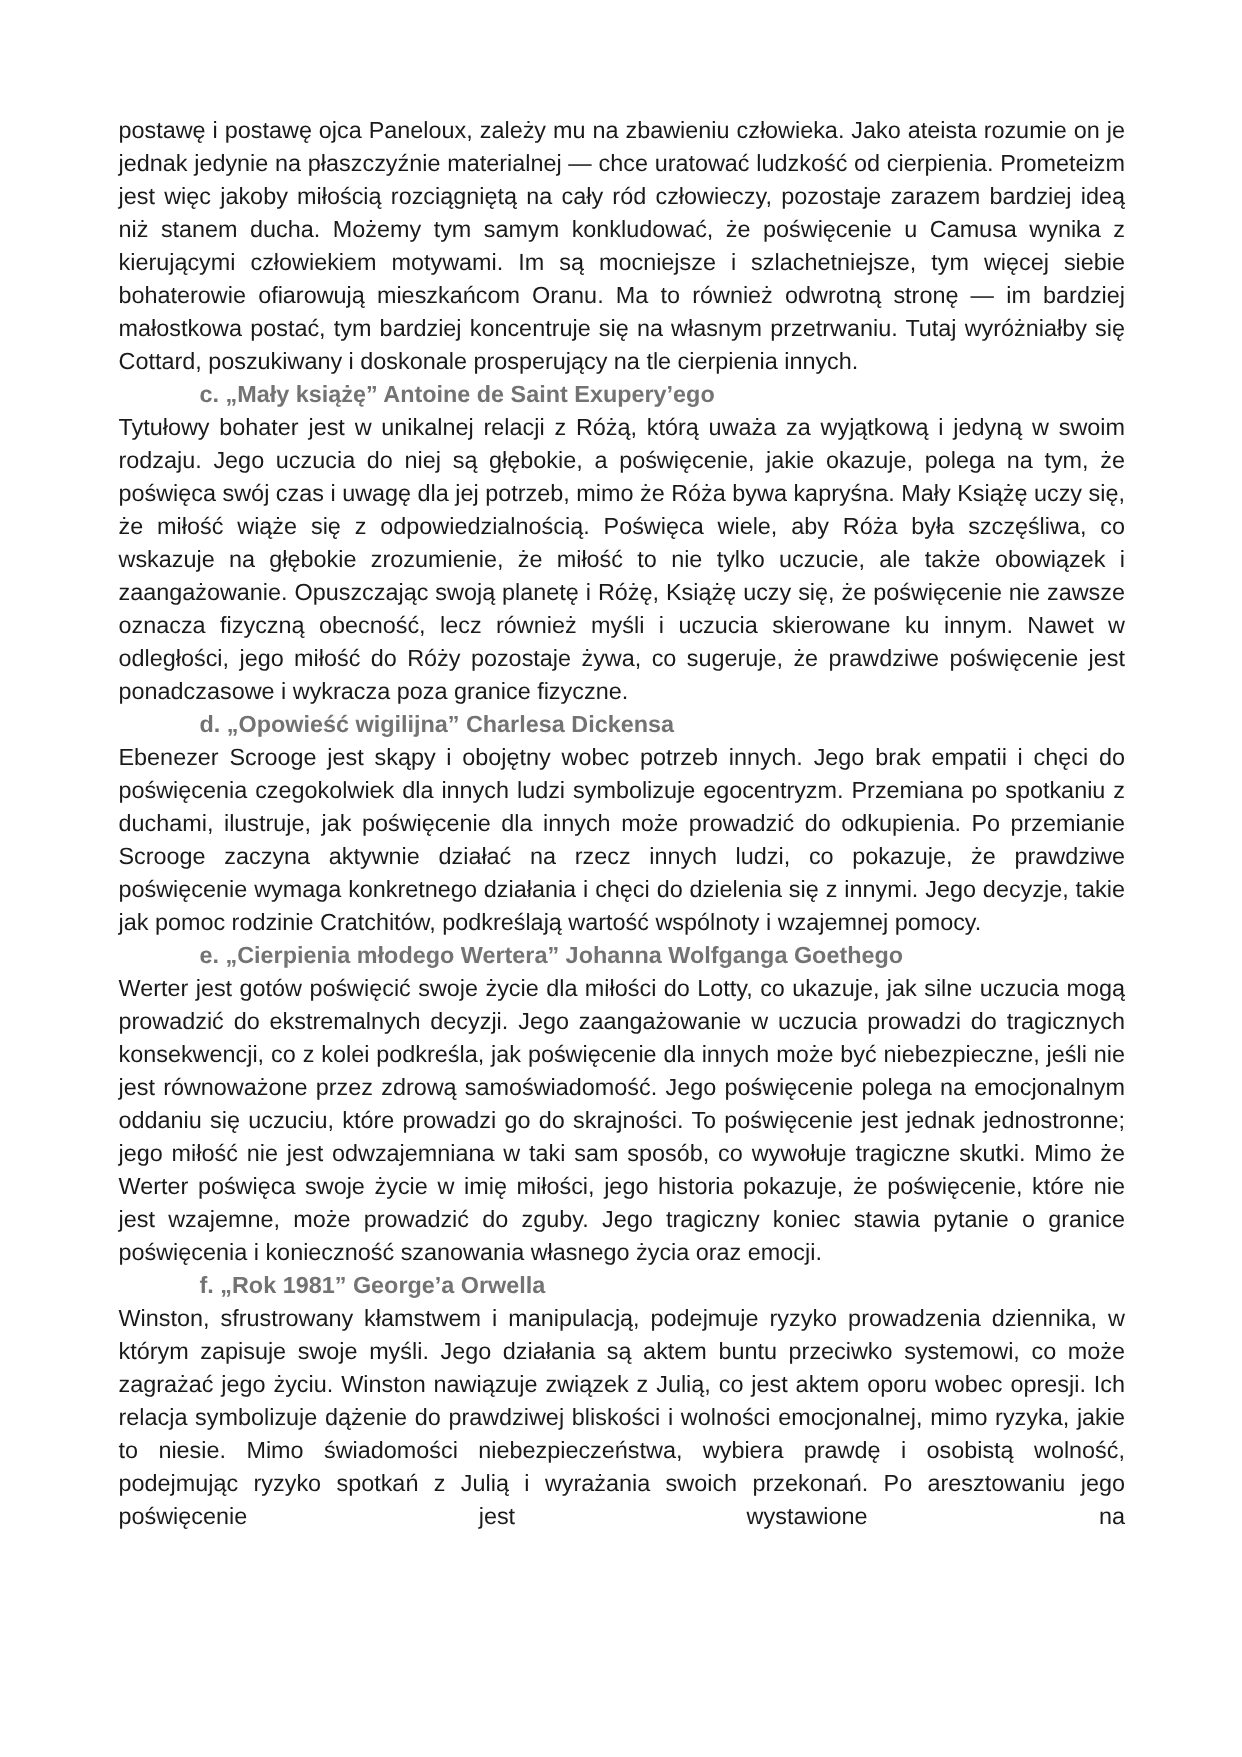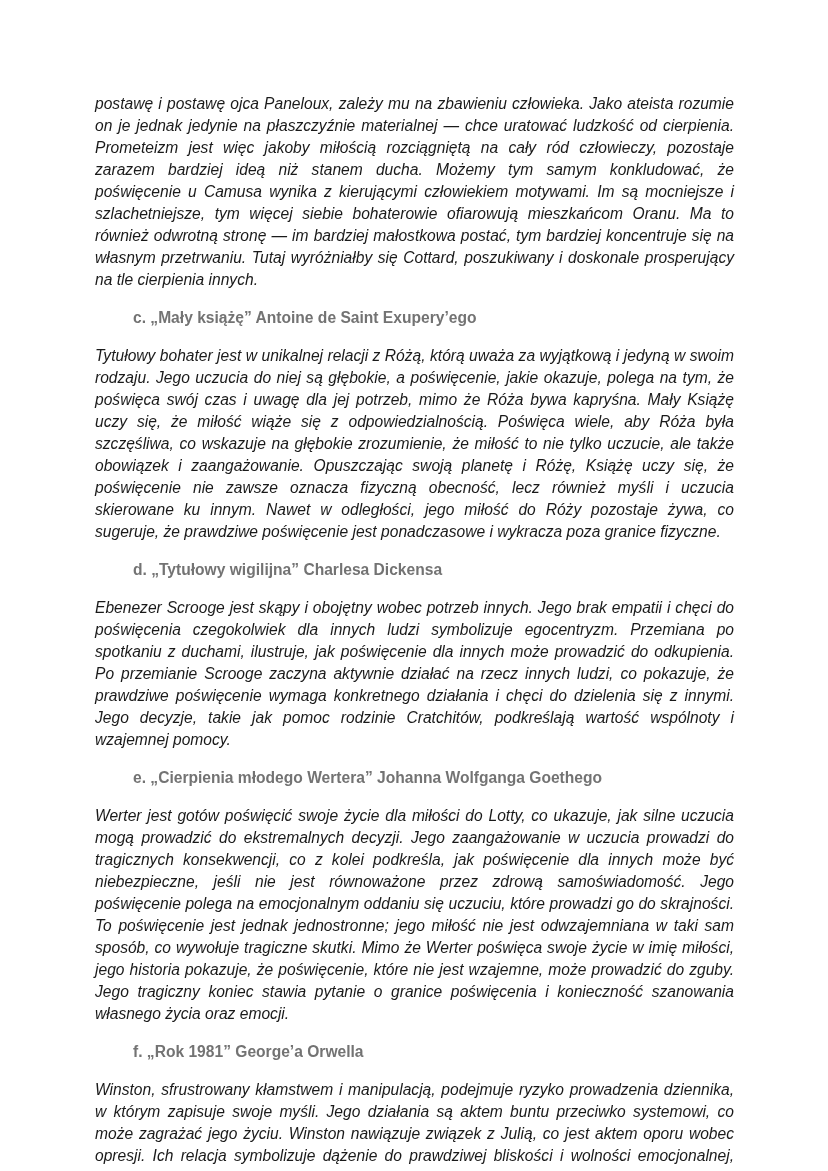--- a/index.html
+++ b/index.html
@@ -17,44 +17,43 @@
       position: absolute;
       left: 79px;
       top: 77px;
       width: 671px;
       font-family: "Liberation Sans", sans-serif;
       font-size: 15.6px;
       line-height: 22px;
       color: #1a1a1a;
     }
     .para {
-      margin: 16px;
+      margin: 0;
       text-align: justify;
       text-align-last: left;
-      font-style: italic;
     }
     .heading {
       margin: 0;
       padding-left: 54px;
       color: #737373;
       font-weight: bold;
       font-size: 15.6px;
       line-height: 22px;
     }
   </style>
 </head>
 <body>
 
 <div class="page">
   <p class="para">postawę i postawę ojca Paneloux, zależy mu na zbawieniu człowieka. Jako ateista rozumie on je jednak jedynie na płaszczyźnie materialnej — chce uratować ludzkość od cierpienia. Prometeizm jest więc jakoby miłością rozciągniętą na cały ród człowieczy, pozostaje zarazem bardziej ideą niż stanem ducha. Możemy tym samym konkludować, że poświęcenie u Camusa wynika z kierującymi człowiekiem motywami. Im są mocniejsze i szlachetniejsze, tym więcej siebie bohaterowie ofiarowują mieszkańcom Oranu. Ma to również odwrotną stronę — im bardziej małostkowa postać, tym bardziej koncentruje się na własnym przetrwaniu. Tutaj wyróżniałby się Cottard, poszukiwany i doskonale prosperujący na tle cierpienia innych.</p>
 
   <h3 class="heading">c. „Mały książę” Antoine de Saint Exupery’ego</h3>
   <p class="para">Tytułowy bohater jest w unikalnej relacji z Różą, którą uważa za wyjątkową i jedyną w swoim rodzaju. Jego uczucia do niej są głębokie, a poświęcenie, jakie okazuje, polega na tym, że poświęca swój czas i uwagę dla jej potrzeb, mimo że Róża bywa kapryśna. Mały Książę uczy się, że miłość wiąże się z odpowiedzialnością. Poświęca wiele, aby Róża była szczęśliwa, co wskazuje na głębokie zrozumienie, że miłość to nie tylko uczucie, ale także obowiązek i zaangażowanie. Opuszczając swoją planetę i Różę, Książę uczy się, że poświęcenie nie zawsze oznacza fizyczną obecność, lecz również myśli i uczucia skierowane ku innym. Nawet w odległości, jego miłość do Róży pozostaje żywa, co sugeruje, że prawdziwe poświęcenie jest ponadczasowe i wykracza poza granice fizyczne.</p>
 
-  <h3 class="heading">d. „Tytułowy wigilijna” Charlesa Dickensa</h3>
+  <h3 class="heading">d. „Opowieść wigilijna” Charlesa Dickensa</h3>
   <p class="para">Ebenezer Scrooge jest skąpy i obojętny wobec potrzeb innych. Jego brak empatii i chęci do poświęcenia czegokolwiek dla innych ludzi symbolizuje egocentryzm. Przemiana po spotkaniu z duchami, ilustruje, jak poświęcenie dla innych może prowadzić do odkupienia. Po przemianie Scrooge zaczyna aktywnie działać na rzecz innych ludzi, co pokazuje, że prawdziwe poświęcenie wymaga konkretnego działania i chęci do dzielenia się z innymi. Jego decyzje, takie jak pomoc rodzinie Cratchitów, podkreślają wartość wspólnoty i wzajemnej pomocy.</p>
 
   <h3 class="heading">e. „Cierpienia młodego Wertera” Johanna Wolfganga Goethego</h3>
   <p class="para">Werter jest gotów poświęcić swoje życie dla miłości do Lotty, co ukazuje, jak silne uczucia mogą prowadzić do ekstremalnych decyzji. Jego zaangażowanie w uczucia prowadzi do tragicznych konsekwencji, co z kolei podkreśla, jak poświęcenie dla innych może być niebezpieczne, jeśli nie jest równoważone przez zdrową samoświadomość. Jego poświęcenie polega na emocjonalnym oddaniu się uczuciu, które prowadzi go do skrajności. To poświęcenie jest jednak jednostronne; jego miłość nie jest odwzajemniana w taki sam sposób, co wywołuje tragiczne skutki. Mimo że Werter poświęca swoje życie w imię miłości, jego historia pokazuje, że poświęcenie, które nie jest wzajemne, może prowadzić do zguby. Jego tragiczny koniec stawia pytanie o granice poświęcenia i konieczność szanowania własnego życia oraz emocji.</p>
 
   <h3 class="heading">f. „Rok 1981” George’a Orwella</h3>
   <p class="para" style="text-align-last: justify;">Winston, sfrustrowany kłamstwem i manipulacją, podejmuje ryzyko prowadzenia dziennika, w którym zapisuje swoje myśli. Jego działania są aktem buntu przeciwko systemowi, co może zagrażać jego życiu. Winston nawiązuje związek z Julią, co jest aktem oporu wobec opresji. Ich relacja symbolizuje dążenie do prawdziwej bliskości i wolności emocjonalnej, mimo ryzyka, jakie to niesie. Mimo świadomości niebezpieczeństwa, wybiera prawdę i osobistą wolność, podejmując ryzyko spotkań z Julią i wyrażania swoich przekonań. Po aresztowaniu jego poświęcenie jest wystawione na</p>
 </div>
 
 </body></html>

